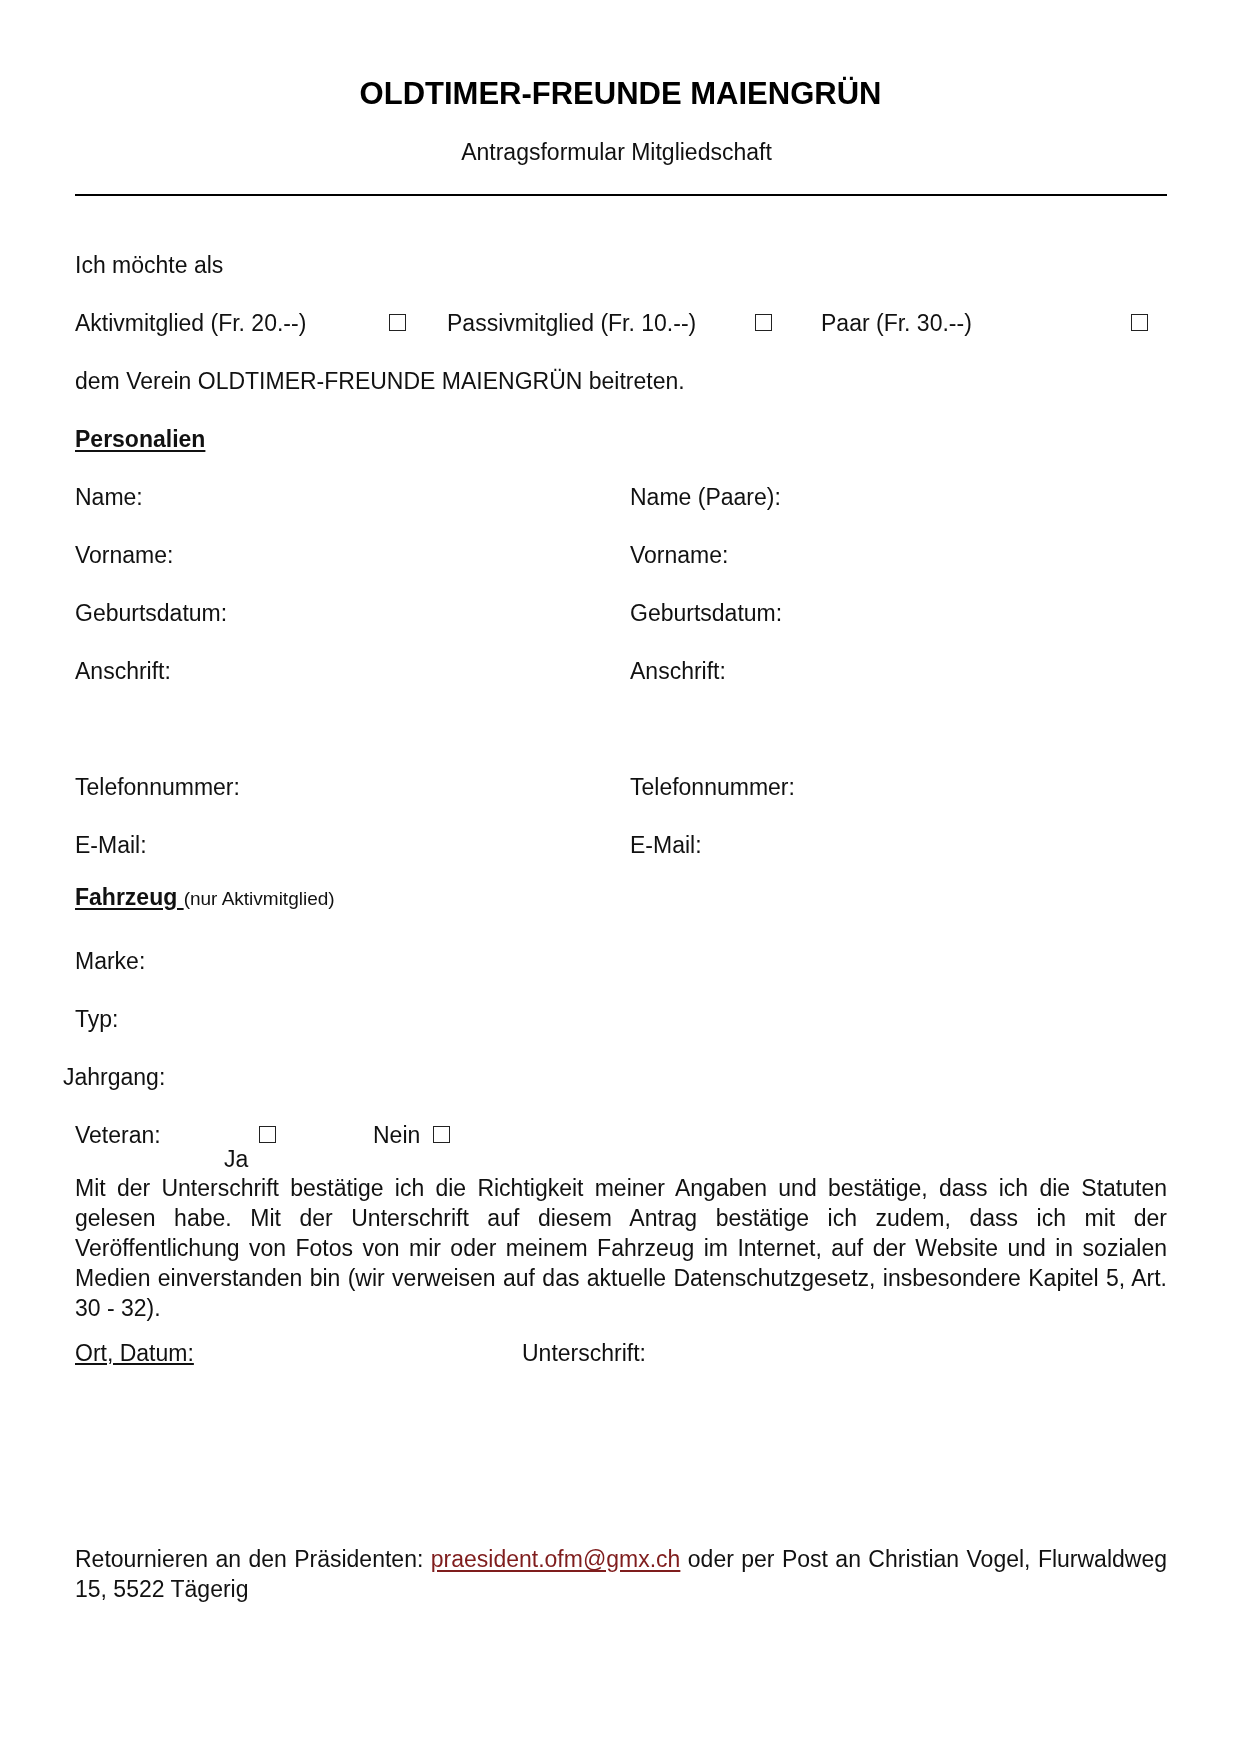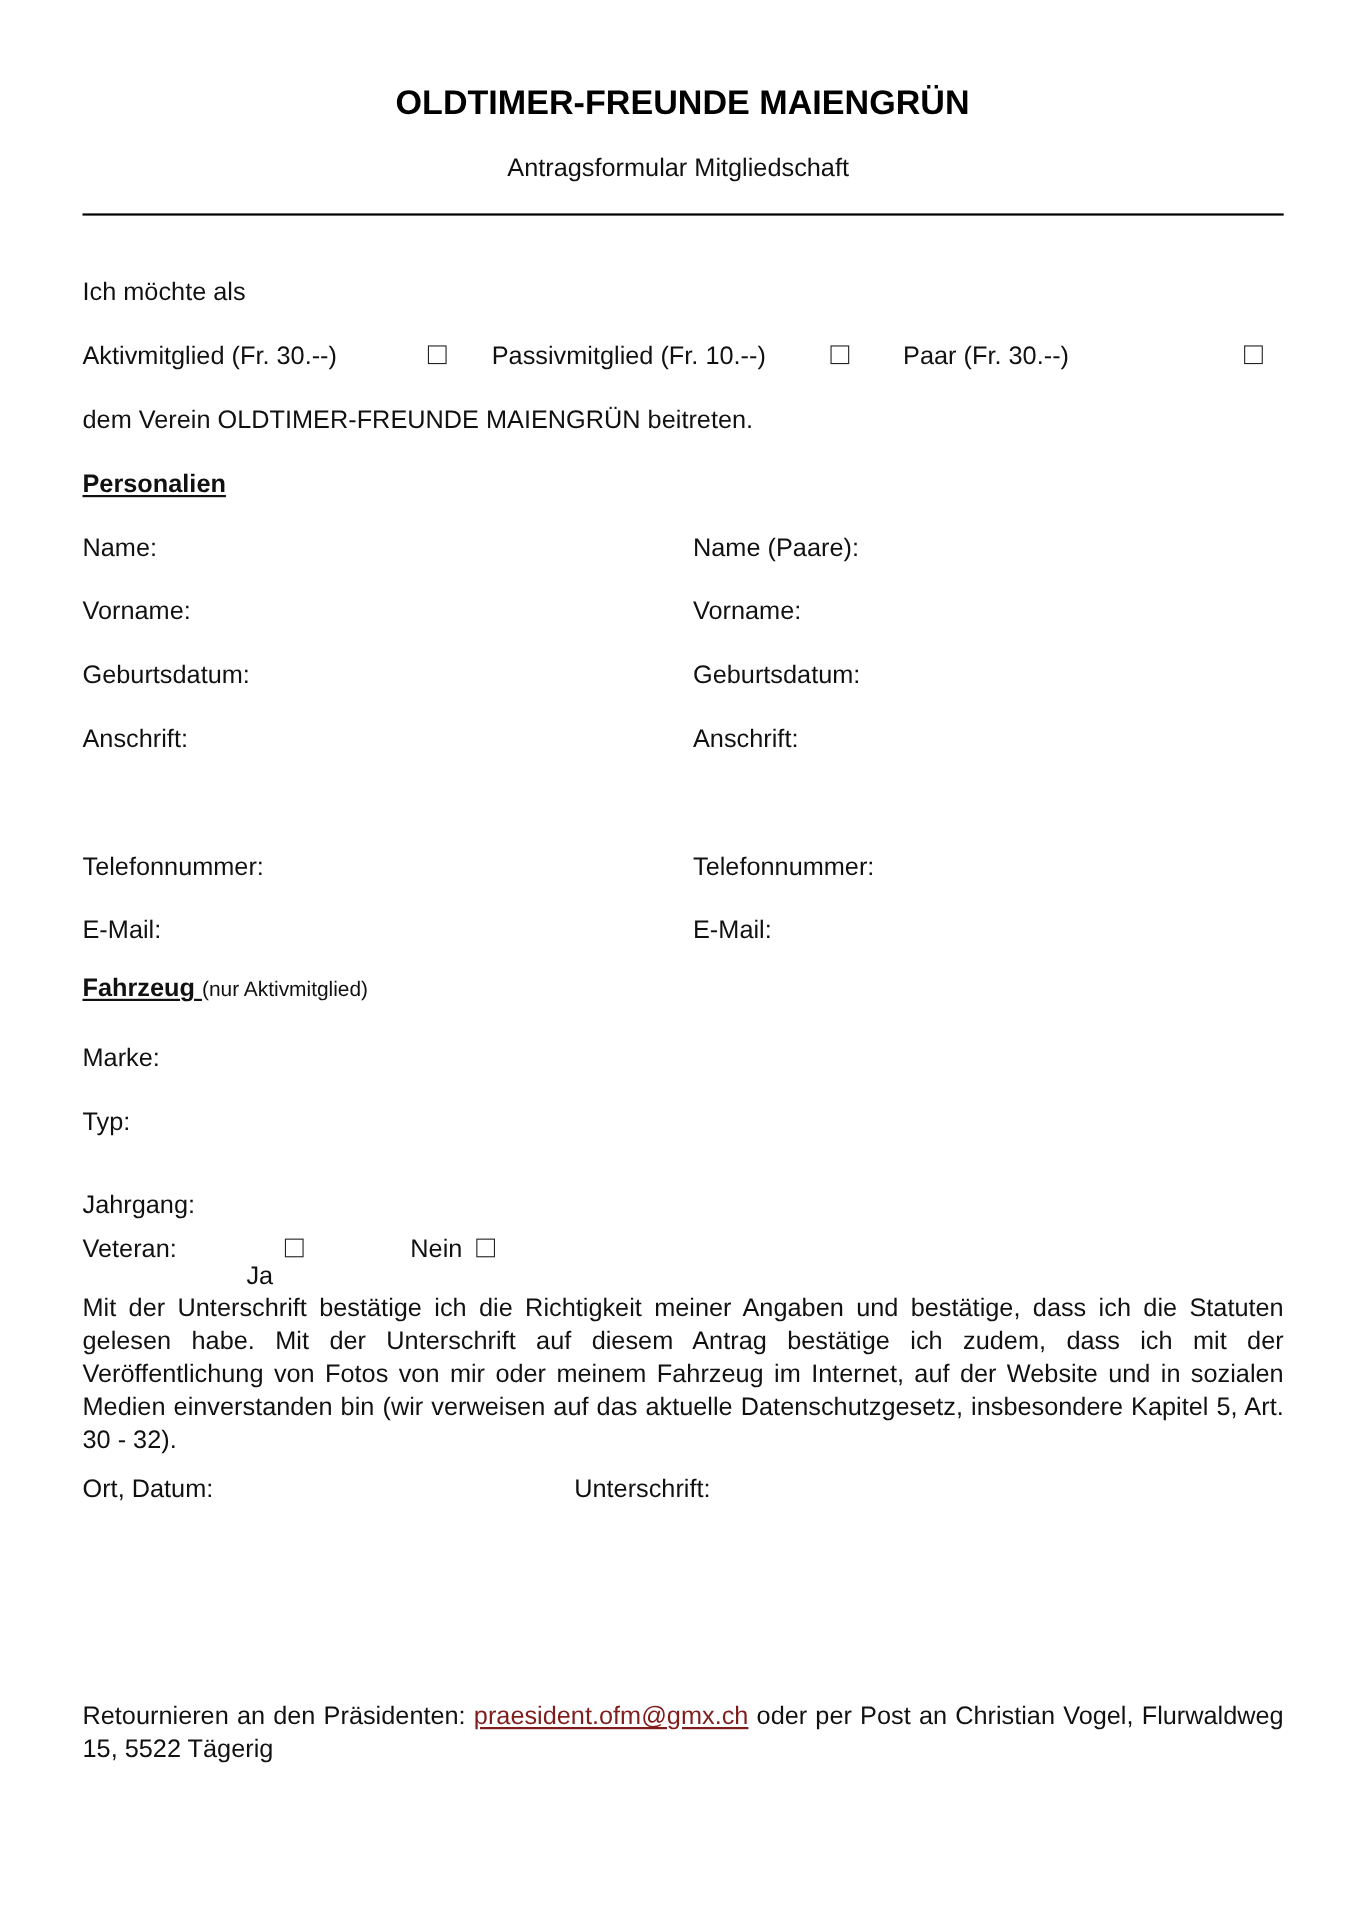--- a/index.html
+++ b/index.html
@@ -78,21 +78,21 @@
 <body>
 
 <div class="page">
 
   <div class="abs title">OLDTIMER-FREUNDE MAIENGRÜN</div>
   <div class="abs subtitle">Antragsformular Mitgliedschaft</div>
   <div class="rule"></div>
 
   <div class="abs txt" style="left:75px; top:251px;">Ich möchte als</div>
 
-  <div class="abs txt" style="left:75px; top:309px;">Aktivmitglied (Fr. 30.--)</div>
+  <div class="abs txt" style="left:75px; top:309px;">Aktivmitglied (Fr. 20.--)</div>
   <span class="abs checkbox" style="left:389px; top:314px;"></span>
 
   <div class="abs txt" style="left:447px; top:309px;">Passivmitglied (Fr. 10.--)</div>
   <span class="abs checkbox" style="left:755px; top:314px;"></span>
 
   <div class="abs txt" style="left:821px; top:309px;">Paar (Fr. 30.--)</div>
   <span class="abs checkbox" style="left:1131px; top:314px;"></span>
 
   <div class="abs txt" style="left:75px; top:367px;">dem Verein OLDTIMER-FREUNDE MAIENGRÜN beitreten.</div>
 
@@ -115,30 +115,30 @@
 
   <div class="abs txt" style="left:75px; top:831px;">E-Mail:</div>
   <div class="abs txt" style="left:630px; top:831px;">E-Mail:</div>
 
   <div class="abs txt" style="left:75px; top:883px;">
     <span class="section-heading" style="white-space:pre;">Fahrzeug </span><span class="small">(nur Aktivmitglied)</span>
   </div>
 
   <div class="abs txt" style="left:75px; top:947px;">Marke:</div>
   <div class="abs txt" style="left:75px; top:1005px;">Typ:</div>
-  <div class="abs txt" style="left:75px; top:1063px;margin-top:18px;">Jahrgang:</div>
+  <div class="abs txt" style="left:63px; top:1063px;">Jahrgang:</div>
 
   <div class="abs txt" style="left:75px; top:1121px;">Veteran:</div>
   <div class="abs txt" style="left:224px; top:1121px;margin-top:24px;">Ja</div>
   <span class="abs checkbox" style="left:259px; top:1126px;"></span>
   <div class="abs txt" style="left:373px; top:1121px;">Nein</div>
   <span class="abs checkbox" style="left:433px; top:1126px;"></span>
 
   <div class="para">Mit der Unterschrift bestätige ich die Richtigkeit meiner Angaben und bestätige, dass ich die Statuten gelesen habe. Mit der Unterschrift auf diesem Antrag bestätige ich zudem, dass ich mit der Veröffentlichung von Fotos von mir oder meinem Fahrzeug im Internet, auf der Website und in sozialen Medien einverstanden bin (wir verweisen auf das aktuelle Datenschutzgesetz, insbesondere Kapitel 5, Art. 30 - 32).</div>
 
-  <div class="abs txt" style="left:75px; top:1339px;">Ort, Datum:</div>
+  <div class="abs txt" style="left:75px; top:1339px;text-decoration:underline;">Ort, Datum:</div>
   <div class="abs txt" style="left:522px; top:1339px;">Unterschrift:</div>
 
   <div class="footer">
     <span style="white-space:pre-wrap;margin-top:47px;">Retournieren an den Präsidenten: </span><span class="link">praesident.ofm@gmx.ch</span><span style="white-space:pre-wrap;"> oder per Post an Christian Vogel, Flurwaldweg 15, 5522 Tägerig</span>
   </div>
 
 </div>
 
 </body></html>

